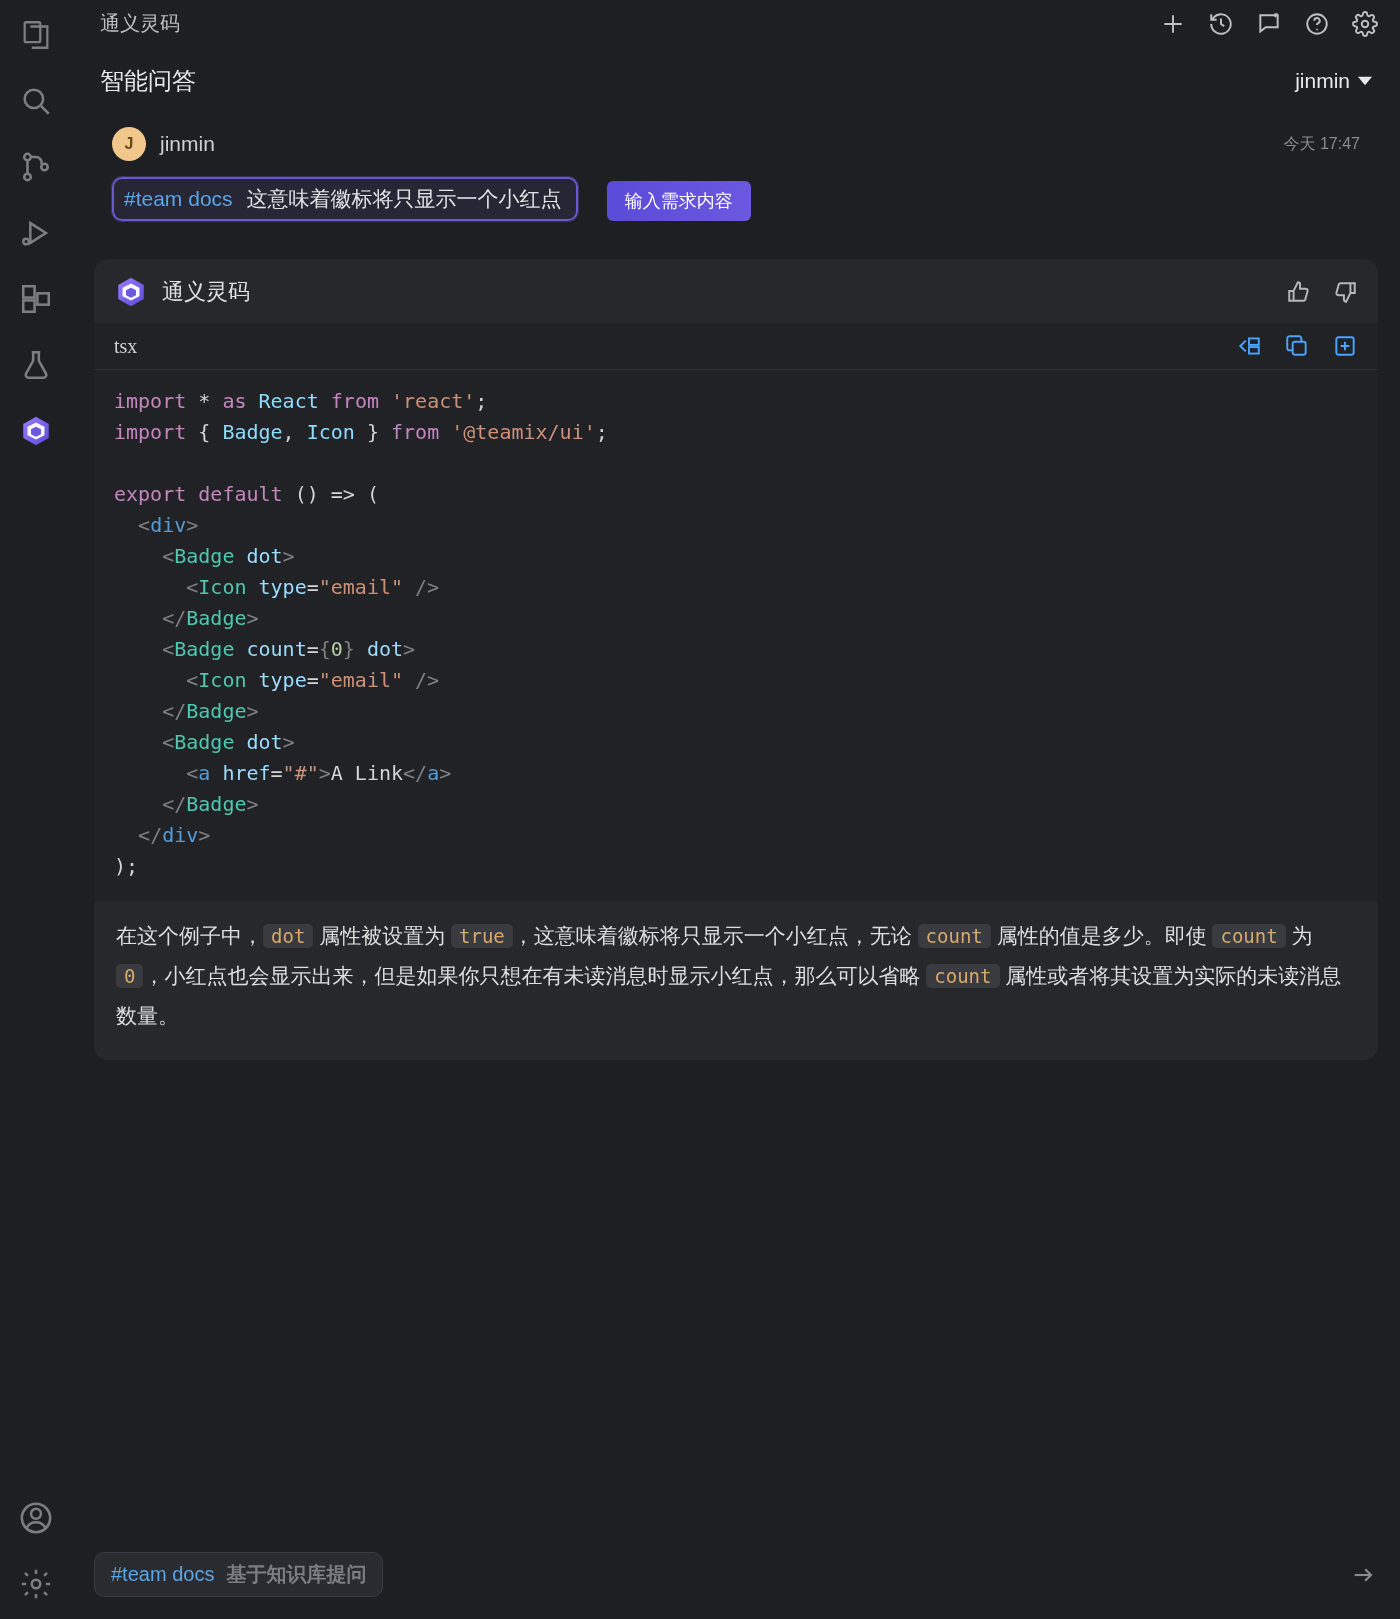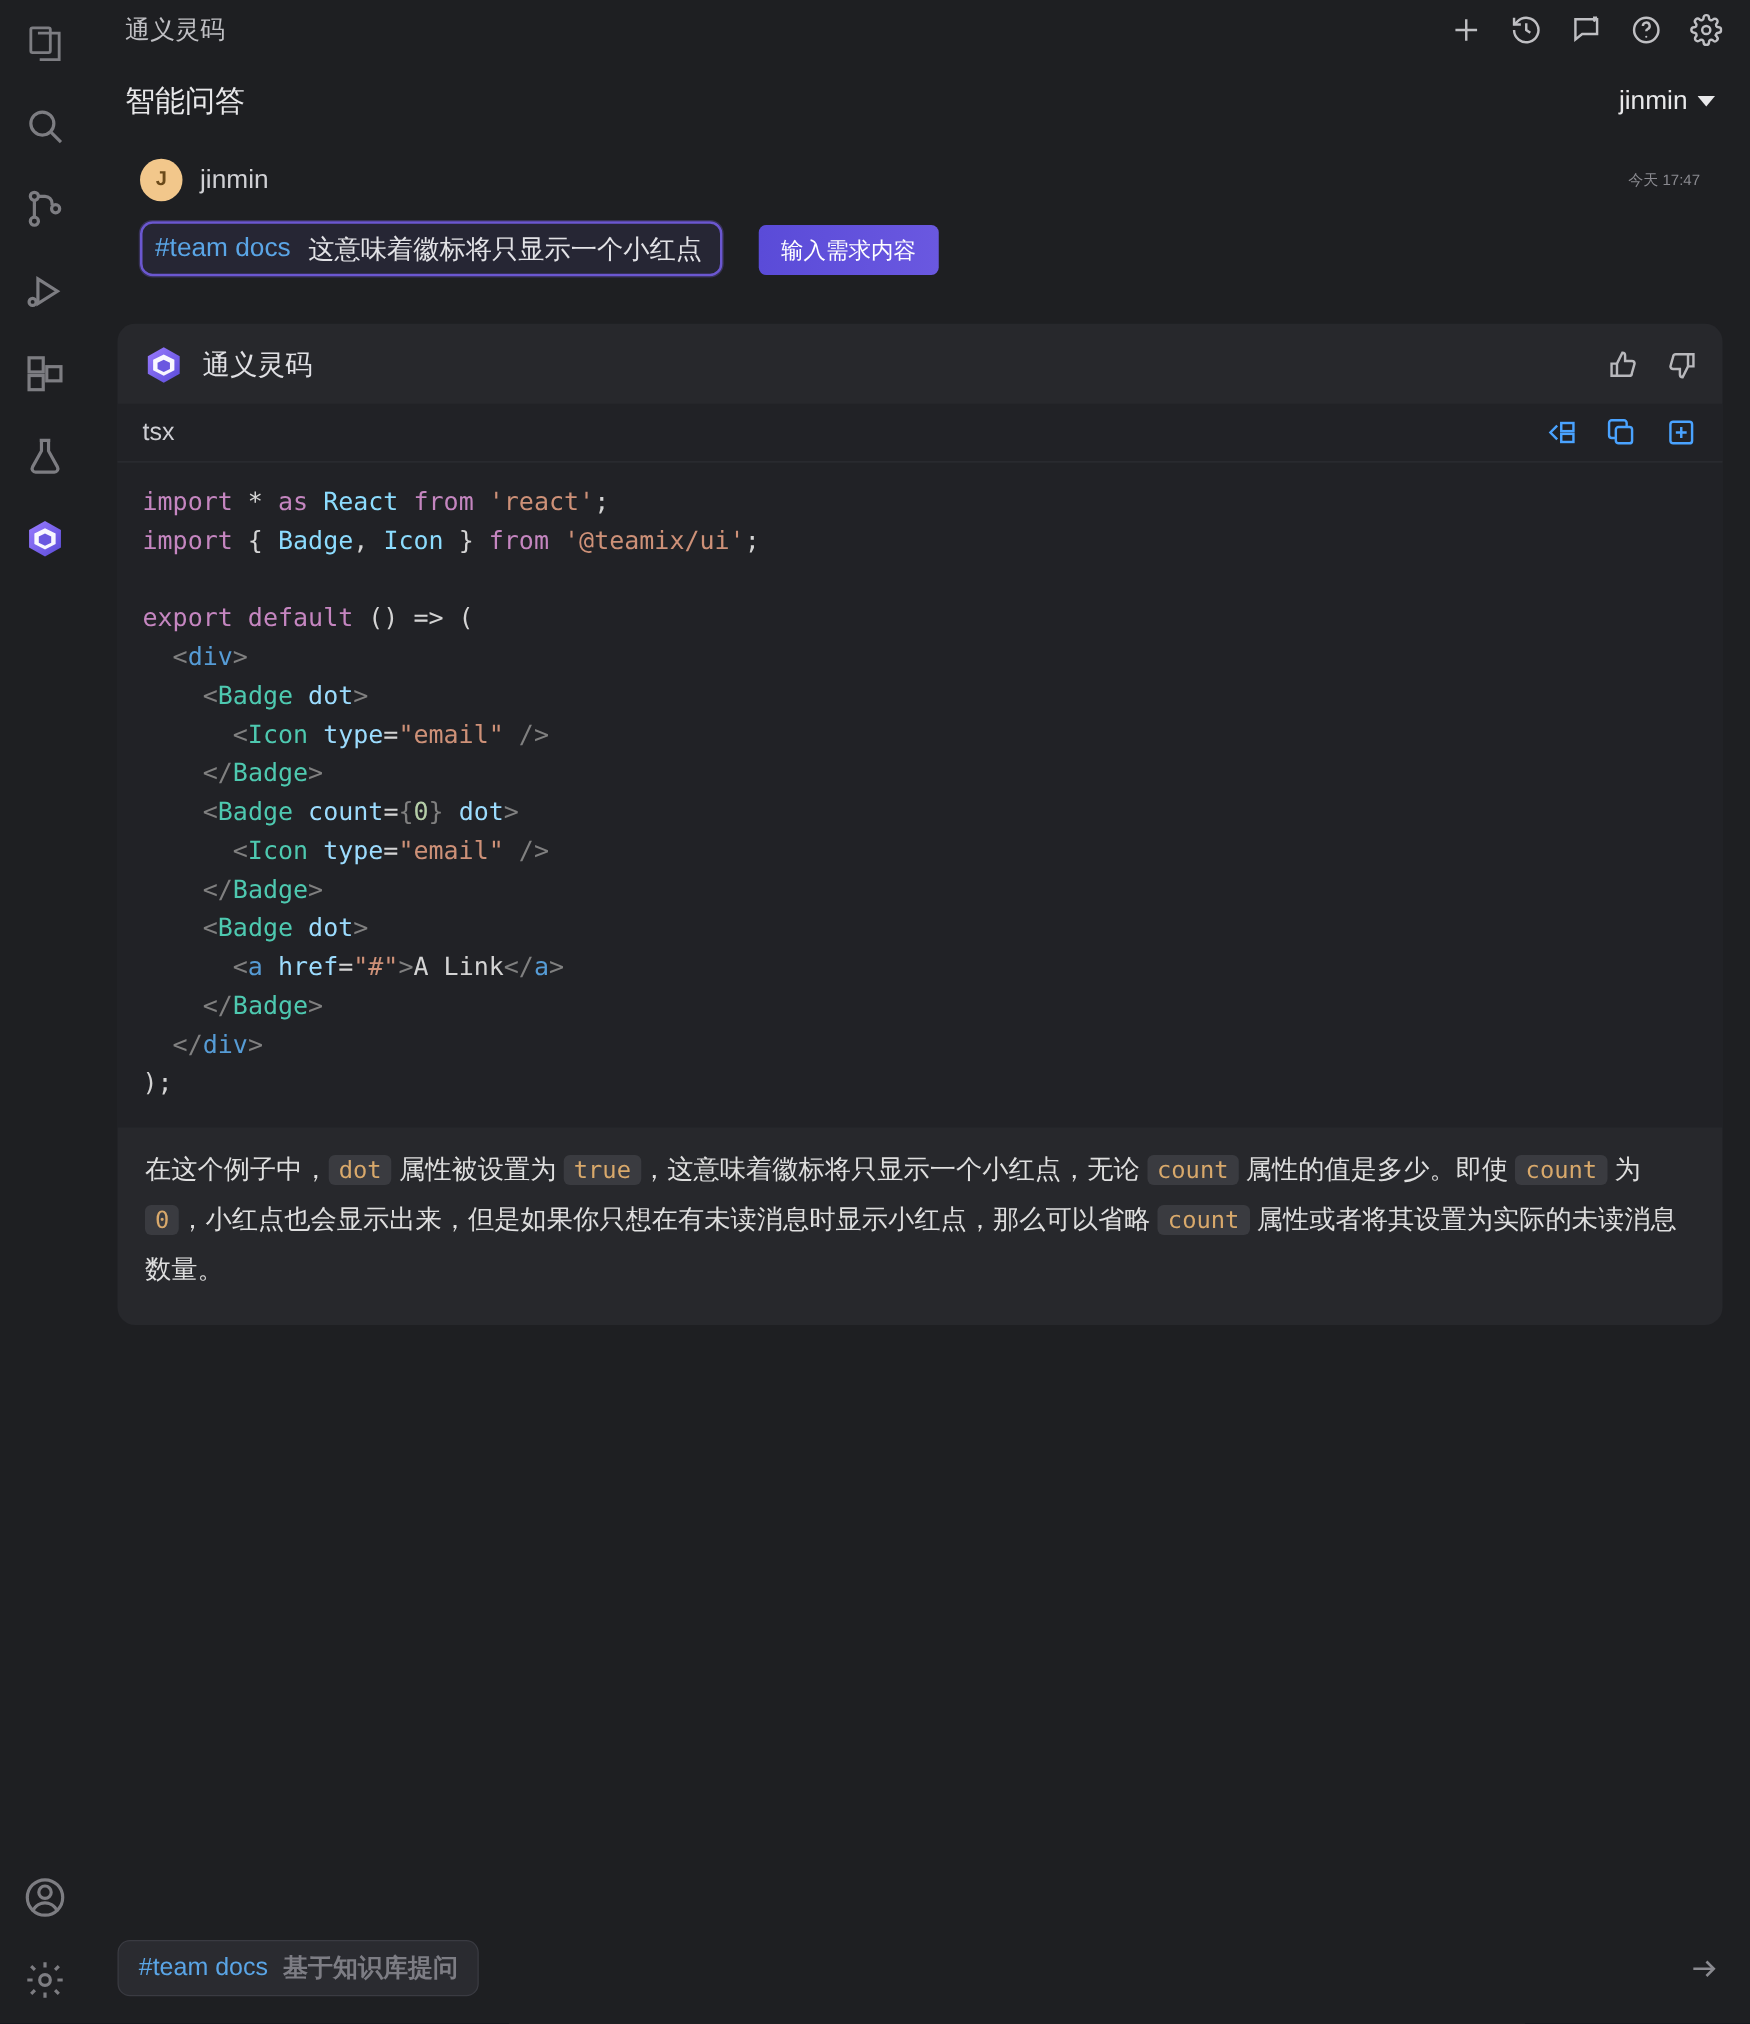--- a/index.html
+++ b/index.html
@@ -82,21 +82,21 @@
     display:flex; align-items:center; gap:14px;
     color:#d0d0d4; font-size:21px;
     margin-bottom: 16px;
   }
   .avatar-user {
     width:34px; height:34px; border-radius:50%;
     background:#f2c78b; color:#6b4a1a;
     display:flex; align-items:center; justify-content:center;
     font-size:16px; font-weight:600;
   }
-  .timestamp { margin-left:auto; color:#8a8a90; font-size:12px; }
+  .timestamp { margin-left:auto; color:#8a8a90; font-size:16px; }
 
   .prompt-pill {
     display:inline-flex; align-items:center;
     border:2px solid #6b57d0;
     border-radius:10px;
     background:rgba(90,80,160,0.15);
     padding:6px 14px 6px 10px;
     font-size:21px;
     box-shadow: 0 0 0 1px rgba(120,100,220,.3);
   }
@@ -158,20 +158,21 @@
 
   .codeblock {
     background:#212226;
     margin: 14px 0 0 0;
   }
   .cb-head {
     display:flex; align-items:center;
     padding:10px 20px;
     color:#cfcfd4; font-size:20px;
     border-bottom:1px solid #2d2e33;
+    font-family:Liberation Serif, serif;
   }
   .cb-head .spacer{flex:1;}
   .cb-icn { width:26px;height:26px; margin-left:22px; color:#4aa3ff; cursor:pointer; display:flex;align-items:center;justify-content:center;}
   .cb-icn svg{width:100%;height:100%;}
   .code {
     padding: 16px 20px 20px 20px;
     font-family: "SFMono-Regular", Menlo, Consolas, monospace;
     font-size:20px;
     line-height:1.55;
     white-space:pre;

